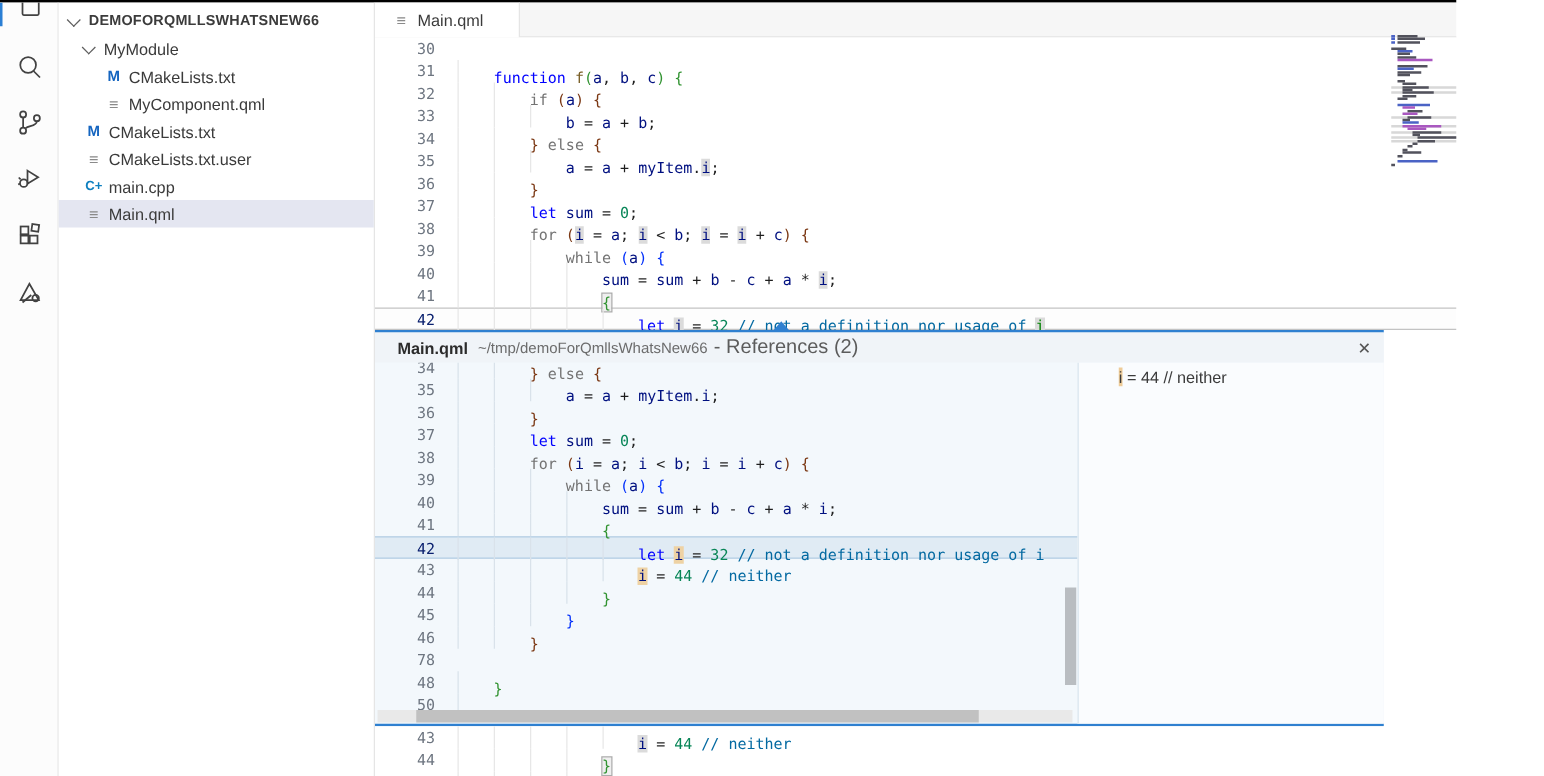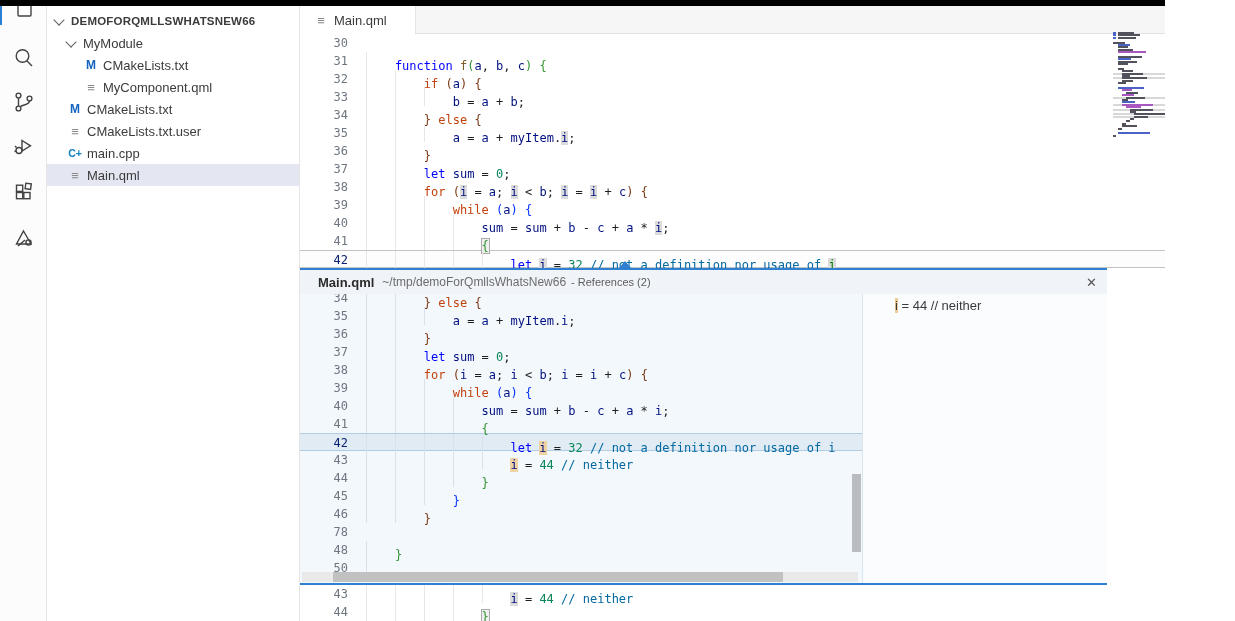--- a/index.html
+++ b/index.html
@@ -1,17 +1,17 @@
 <!DOCTYPE html>
 <html><head>
 <meta charset="utf-8">
 <style>
   html,body{margin:0;padding:0;background:#fff;}
   .window{position:relative;width:1165px;height:621px;overflow:hidden;background:#fff;
-    font-family:"Liberation Sans","DejaVu Sans",sans-serif;border-top:6px solid #000000;box-sizing:border-box;}
+    font-family:"Liberation Sans","DejaVu Sans",sans-serif;border-top:2px solid #000000;box-sizing:border-box;}
   
   .activity-bar{position:absolute;left:0;top:0;width:47px;height:621px;background:#fcfcfc;border-right:1px solid #e5e5e5;box-sizing:border-box;}
   .ab-item{position:absolute;left:0;width:47px;height:40px;display:flex;align-items:center;justify-content:center;color:#424242;}
   .ab-item svg{stroke:#424242;fill:none;stroke-width:1.4;}
   .ab-active-bar{position:absolute;left:0;top:0;width:2px;height:19px;background:#2b7fd4;}
   
   .sidebar{position:absolute;left:47px;top:0;width:253px;height:621px;background:#ffffff;border-right:1px solid #e5e5e5;box-sizing:border-box;padding-top:4px;}
   .tree-row{position:relative;height:22px;display:flex;align-items:center;font-size:13px;color:#3b3b3b;cursor:default;white-space:nowrap;}
   .tree-row.sel{background:#e4e6f1;}
   .tree-root{font-weight:bold;font-size:11.5px;letter-spacing:.2px;}
@@ -25,36 +25,36 @@
   .tab{position:absolute;left:0;top:0;width:116px;height:28px;background:#fff;border-right:1px solid #e5e5e5;box-sizing:border-box;display:flex;align-items:center;padding-left:13px;font-size:13px;color:#3b3b3b;}
   .tab .fi-t{margin-right:5px;}
   
   .code-pane{position:absolute;background:#fff;overflow:hidden;}
   #editor-top{left:300px;top:28px;width:911px;height:234px;}
   #editor-bottom{left:300px;top:579px;width:911px;height:42px;}
   .crow{height:18px;display:flex;white-space:pre;font:12px/18px "DejaVu Sans Mono",monospace;box-sizing:border-box;}
   .gut{width:66px;flex:none;text-align:right;padding-right:18px;color:#6e7681;box-sizing:border-box;}
   .cd{flex:1;white-space:pre;}
   .ig{display:inline-block;width:4ch;height:18px;border-left:1px solid #e7e7e7;box-sizing:border-box;}
-  .tk-k{color:#0000ff}.tk-c{color:#c2410c}.tk-v{color:#001080}.tk-f{color:#795e26}
+  .tk-k{color:#0000ff}.tk-c{color:#737373}.tk-v{color:#001080}.tk-f{color:#795e26}
   .tk-n{color:#098658}.tk-m{color:#0369a1}.tk-o{color:#1e1e1e}
   .tk-b1{color:#319331}.tk-b2{color:#7b3814}.tk-b3{color:#0431fa}
   .tk-hg{background:#dbdbdb;color:#001080}
   .tk-hgm{background:#dbdbdb;color:#008000}
   .tk-ht{background:#eed2a4;color:#001080}
   .tk-bx1{color:#319331;background:#efefef;outline:1px solid #ababab;}
   .hl-main{background:#fdfdfd;border-top:1px solid #c3c3c3;border-bottom:1px solid #c3c3c3;}
   .hl-main .gut{color:#0b216f;}
   
   .peek{position:absolute;left:300px;top:262px;width:807px;height:317px;border-top:2px solid #2f80d0;border-bottom:2px solid #2f80d0;box-sizing:border-box;background:#f3f8fc;}
   .peek-arrow{position:absolute;left:618px;top:255px;width:0;height:0;border-left:7px solid transparent;border-right:7px solid transparent;border-bottom:8px solid #2f80d0;}
   .peek-header{height:24px;background:#f0f4f8;display:flex;align-items:center;padding:0 10px;position:relative;}
   .peek-file{font-weight:bold;font-size:13px;color:#2b2b2b;margin-left:8px;}
   .peek-path{font-size:12px;color:#6c6c6c;margin-left:8px;}
-  .peek-meta{font-size:11px;color:#5c5c5c;margin-left:5px;}
+  .peek-meta{font-size:16px;color:#5c5c5c;margin-left:5px;}
   .peek-close{position:absolute;right:8px;top:3px;font-size:13px;color:#555;cursor:pointer;padding:2px;}
   .peek-body{position:relative;height:289px;display:flex;overflow:hidden;}
   .peek-code{width:562px;flex:none;overflow:hidden;position:relative;}
   .peek-code-inner{margin-top:-5px;}
   .peek-code .ig{border-left:1px solid #d9e2ea;}
   .hl-peek{background:#e0ebf4;border-top:1px solid #b2cde3;border-bottom:1px solid #b2cde3;}
   .hl-peek .gut{color:#0b216f;}
   .peek-vscroll{position:absolute;left:551px;top:0;width:11px;height:289px;}
   .peek-vthumb{position:absolute;left:1px;top:180px;width:9px;height:78px;background:#b9bdc1;}
   .peek-hscroll{position:absolute;left:2px;bottom:1px;width:556px;height:10px;background:#e9e9e9;}

